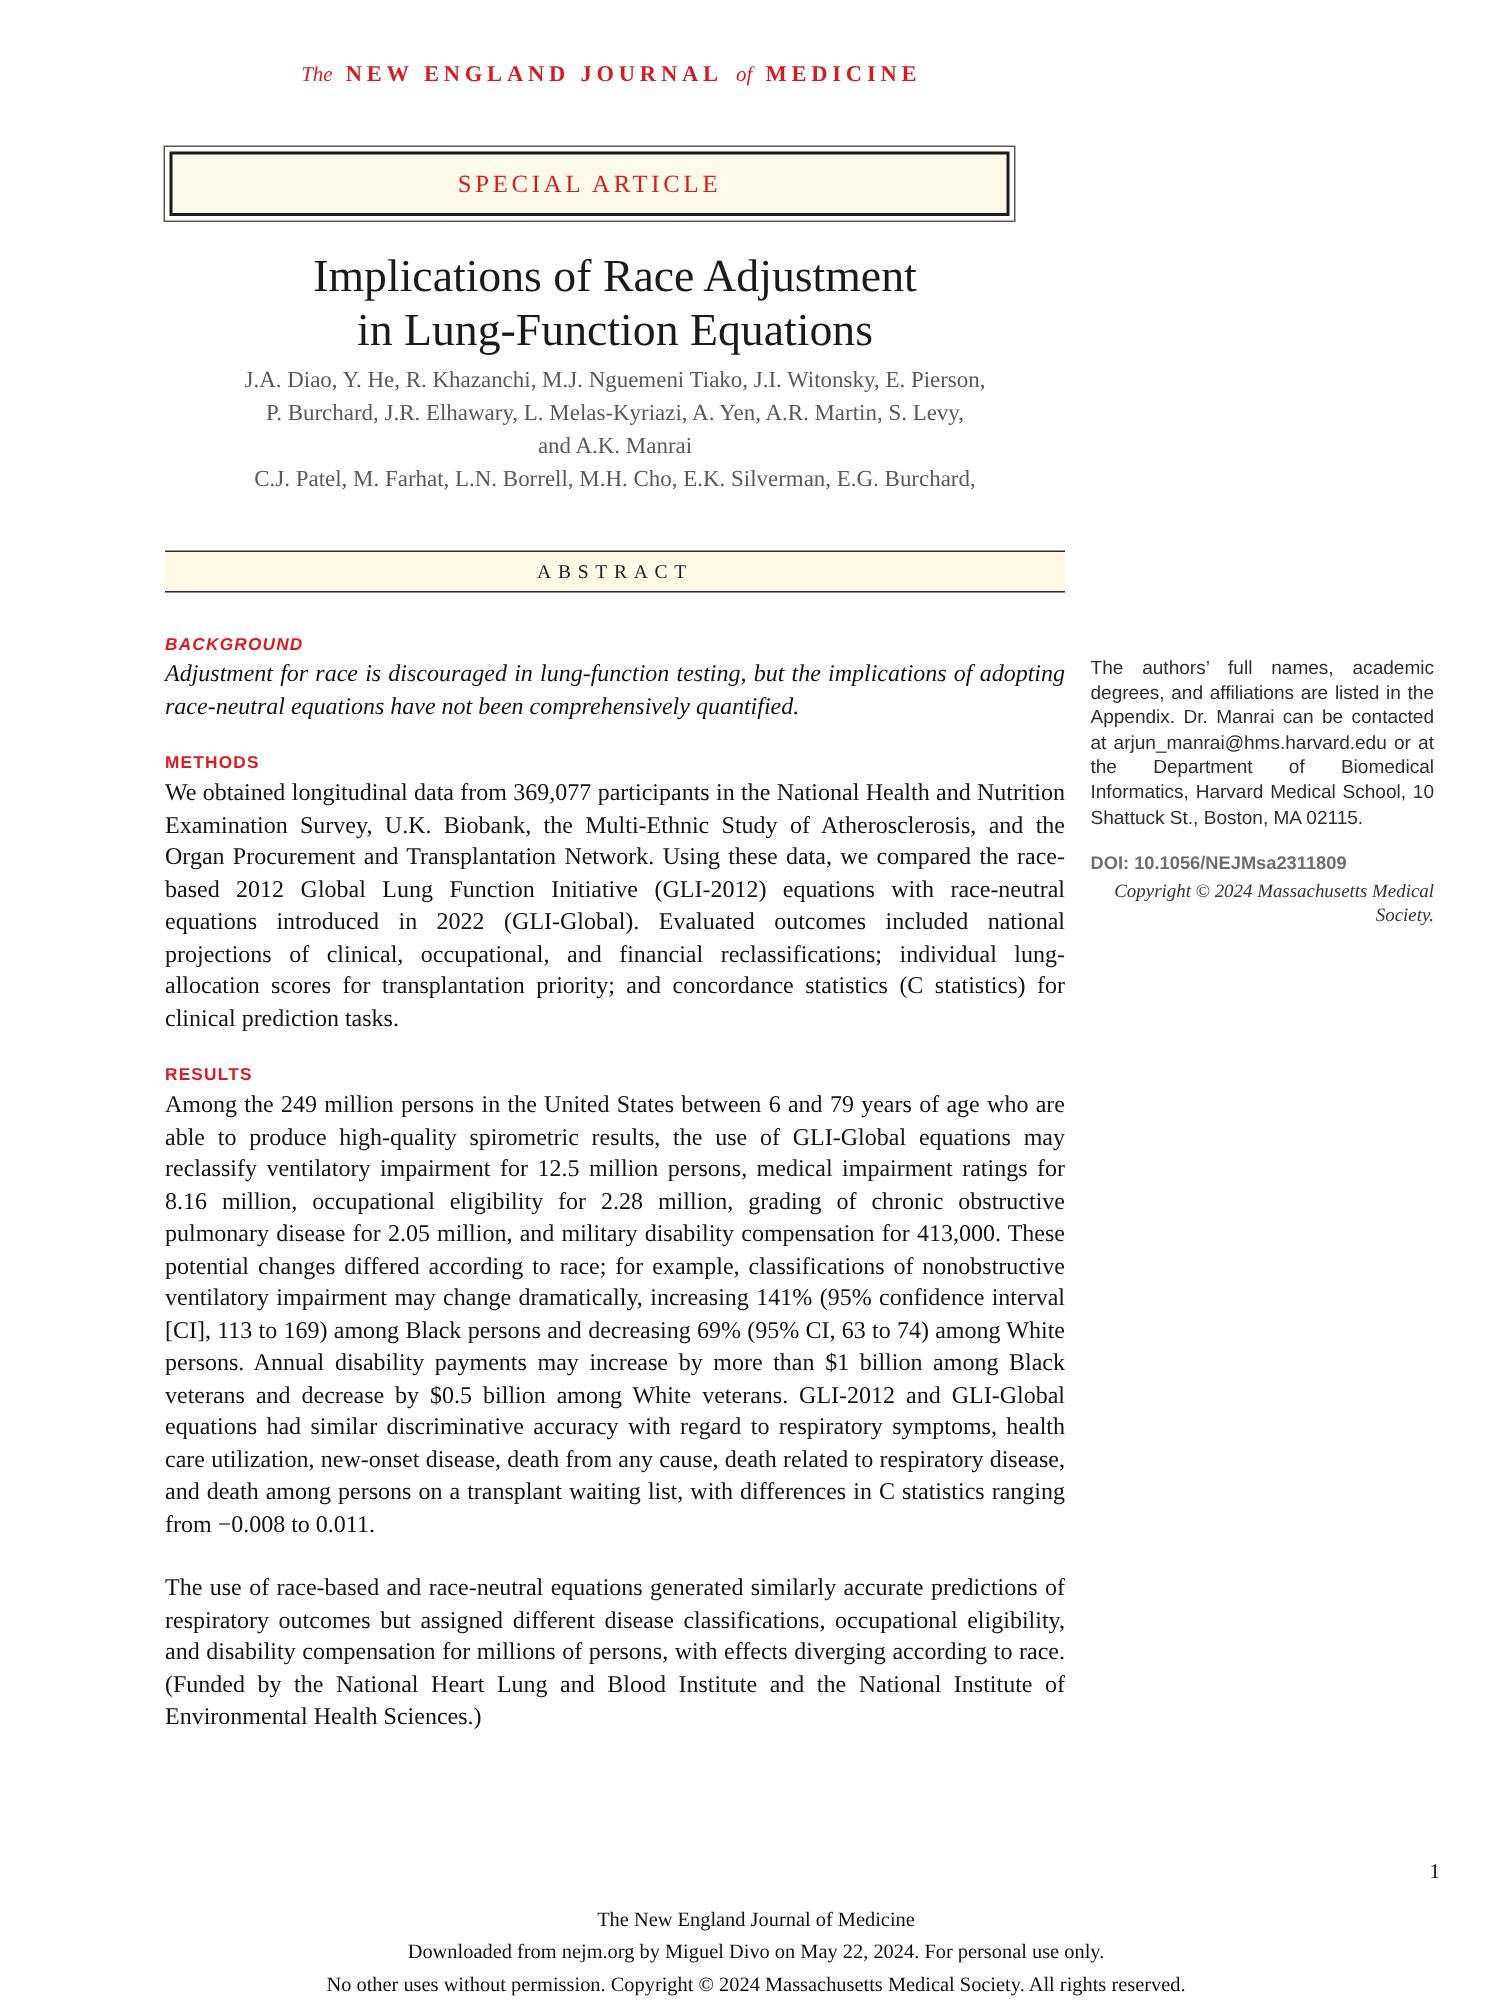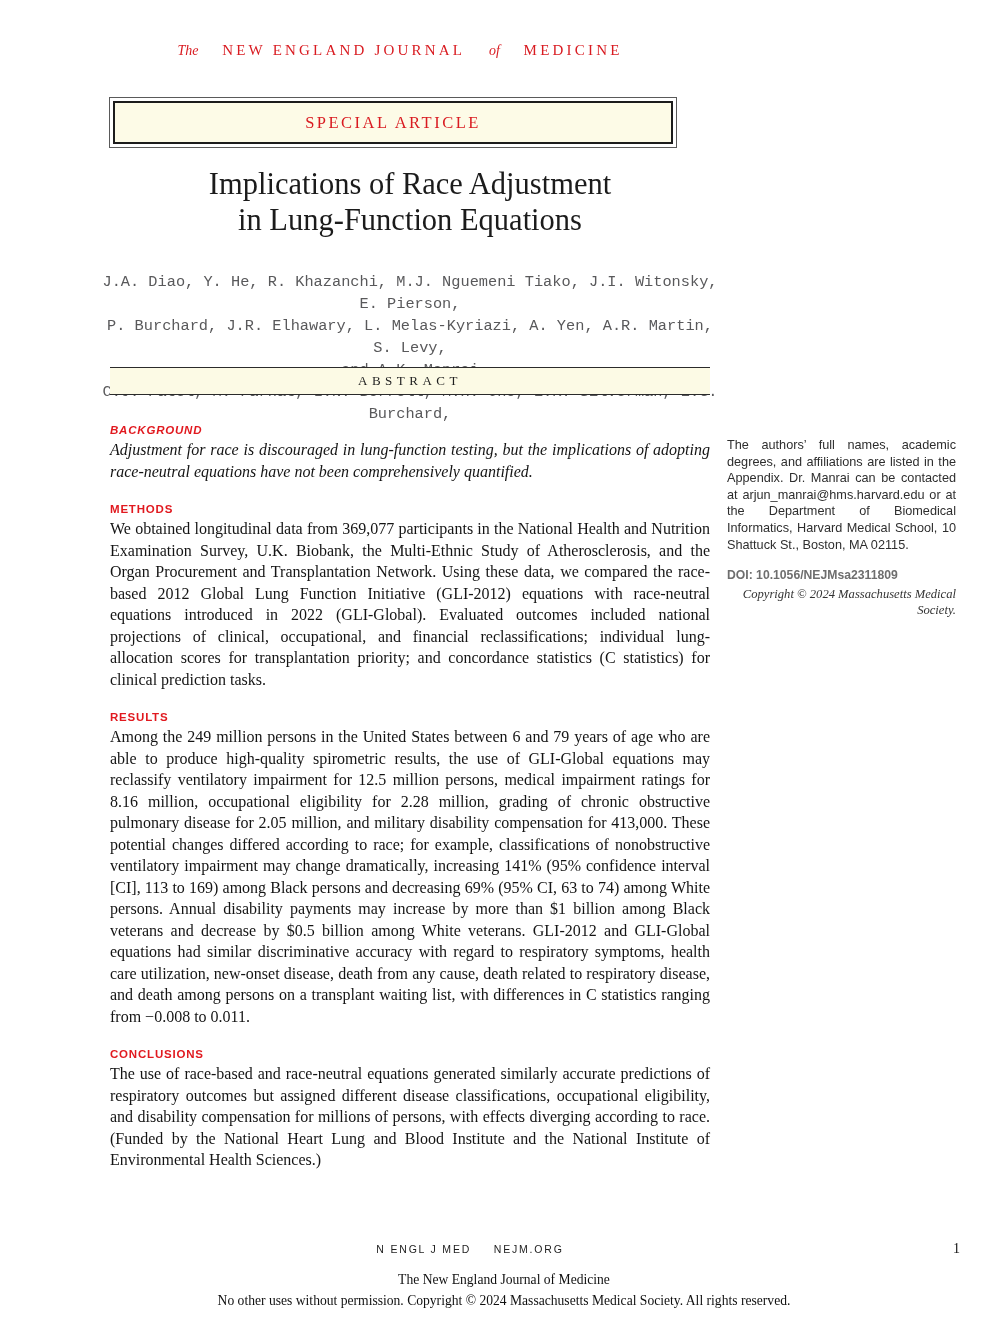--- a/index.html
+++ b/index.html
@@ -7,41 +7,41 @@
   .page {
     position:relative; width:1008px; height:1344px; margin:0 auto;
     background:#ffffff; font-family:"Liberation Serif", serif; overflow:hidden;
   }
 
   
   .masthead {
     position:absolute; top:42px; left:110px; width:600px;
     text-align:center; color:#d91b21; font-size:15px; white-space:nowrap;
   }
-  .mh-caps { letter-spacing:3.2px; font-weight:normal; margin:0 20px; }
+  .mh-caps { letter-spacing:3.2px; font-weight:bold; margin:0 5px; }
   .mh-it   { font-style:italic; font-size:14px;text-align:right; }
 
   
   .banner {
     position:absolute; top:101px; left:113px; width:560px; height:43px;
     background:#fdfbe7; border:2px solid #1c1c1c;
     outline:1px solid #5a5a5a; outline-offset:3px;
     display:flex; align-items:center; justify-content:center;
   }
   .banner span { color:#d91b21; font-size:16.5px; letter-spacing:2.5px; }
 
   
   .title {
     position:absolute; top:166px; left:110px; width:600px;
     text-align:center; font-weight:normal; color:#1b1b1b;
     font-size:30.5px; line-height:36px;
   }
   .authors {
-    position:absolute; top:271px; left:95px; width:630px;
-    text-align:center; font-family:Liberation Mono, monospace;
+    position:absolute; top:243px; left:95px; width:630px;
+    text-align:center; font-family:Liberation Serif, serif;
     color:#59595b; font-size:15.3px; line-height:22px;
   }
 
   
   .column { position:absolute; top:367px; left:110px; width:600px; }
   .abstract-band {
     height:28px; background:#fcfae5;
     border-top:1.5px solid #2b2b2b; border-bottom:1.5px solid #2b2b2b;
     display:flex; align-items:center; justify-content:center;
   }
@@ -132,35 +132,31 @@
       <div class="sec-head">METHODS</div>
       <p>We obtained longitudinal data from 369,077 participants in the National Health and Nutrition Examination Survey, U.K. Biobank, the Multi-Ethnic Study of Atherosclerosis, and the Organ Procurement and Transplantation Network. Using these data, we compared the race-based 2012 Global Lung Function Initiative (GLI-2012) equations with race-neutral equations introduced in 2022 (GLI-Global). Evaluated outcomes included national projections of clinical, occupational, and financial reclassifications; individual lung-allocation scores for transplantation priority; and concordance statistics (C statistics) for clinical prediction tasks.</p>
     </div>
 
     <div class="sec">
       <div class="sec-head">RESULTS</div>
       <p>Among the 249 million persons in the United States between 6 and 79 years of age who are able to produce high-quality spirometric results, the use of GLI-Global equations may reclassify ventilatory impairment for 12.5 million persons, medical impairment ratings for 8.16 million, occupational eligibility for 2.28 million, grading of chronic obstructive pulmonary disease for 2.05 million, and military disability compensation for 413,000. These potential changes differed according to race; for example, classifications of nonobstructive ventilatory impairment may change dramatically, increasing 141% (95% confidence interval [CI], 113 to 169) among Black persons and decreasing 69% (95% CI, 63 to 74) among White persons. Annual disability payments may increase by more than $1 billion among Black veterans and decrease by $0.5 billion among White veterans. GLI-2012 and GLI-Global equations had similar discriminative accuracy with regard to respiratory symptoms, health care utilization, new-onset disease, death from any cause, death related to respiratory disease, and death among persons on a transplant waiting list, with differences in C statistics ranging from −0.008 to 0.011.</p>
     </div>
 
     <div class="sec">
-      <div class="sec-head">CONCLUSIONS</div>
       <p>The use of race-based and race-neutral equations generated similarly accurate predictions of respiratory outcomes but assigned different disease classifications, occupational eligibility, and disability compensation for millions of persons, with effects diverging according to race. (Funded by the National Heart Lung and Blood Institute and the National Institute of Environmental Health Sciences.)</p>
     </div>
   </div>
 
   <aside class="sidebar">
     <p class="aff">The authors’ full names, academic degrees, and affiliations are listed in the Appendix. Dr. Manrai can be contacted at arjun_manrai@hms.harvard.edu or at the Department of Biomedical Informatics, Harvard Medical School, 10 Shattuck St., Boston, MA 02115.</p>
     <p class="doi">DOI: 10.1056/NEJMsa2311809</p>
     <p class="copy">Copyright © 2024 Massachusetts Medical Society.</p>
   </aside>
 
-  <div class="rf-center">
-    <span>N ENGL J MED</span>
-    <span class="site">NEJM.ORG</span>
-  </div>
   <div class="rf-page">1</div>
 
   <div class="legal">
     <div>The New England Journal of Medicine</div>
+    <div>Downloaded from nejm.org by Miguel Divo on May 22, 2024. For personal use only.</div>
     <div>No other uses without permission. Copyright © 2024 Massachusetts Medical Society. All rights reserved.</div>
   </div>
 
 </div>
 
 </body></html>

